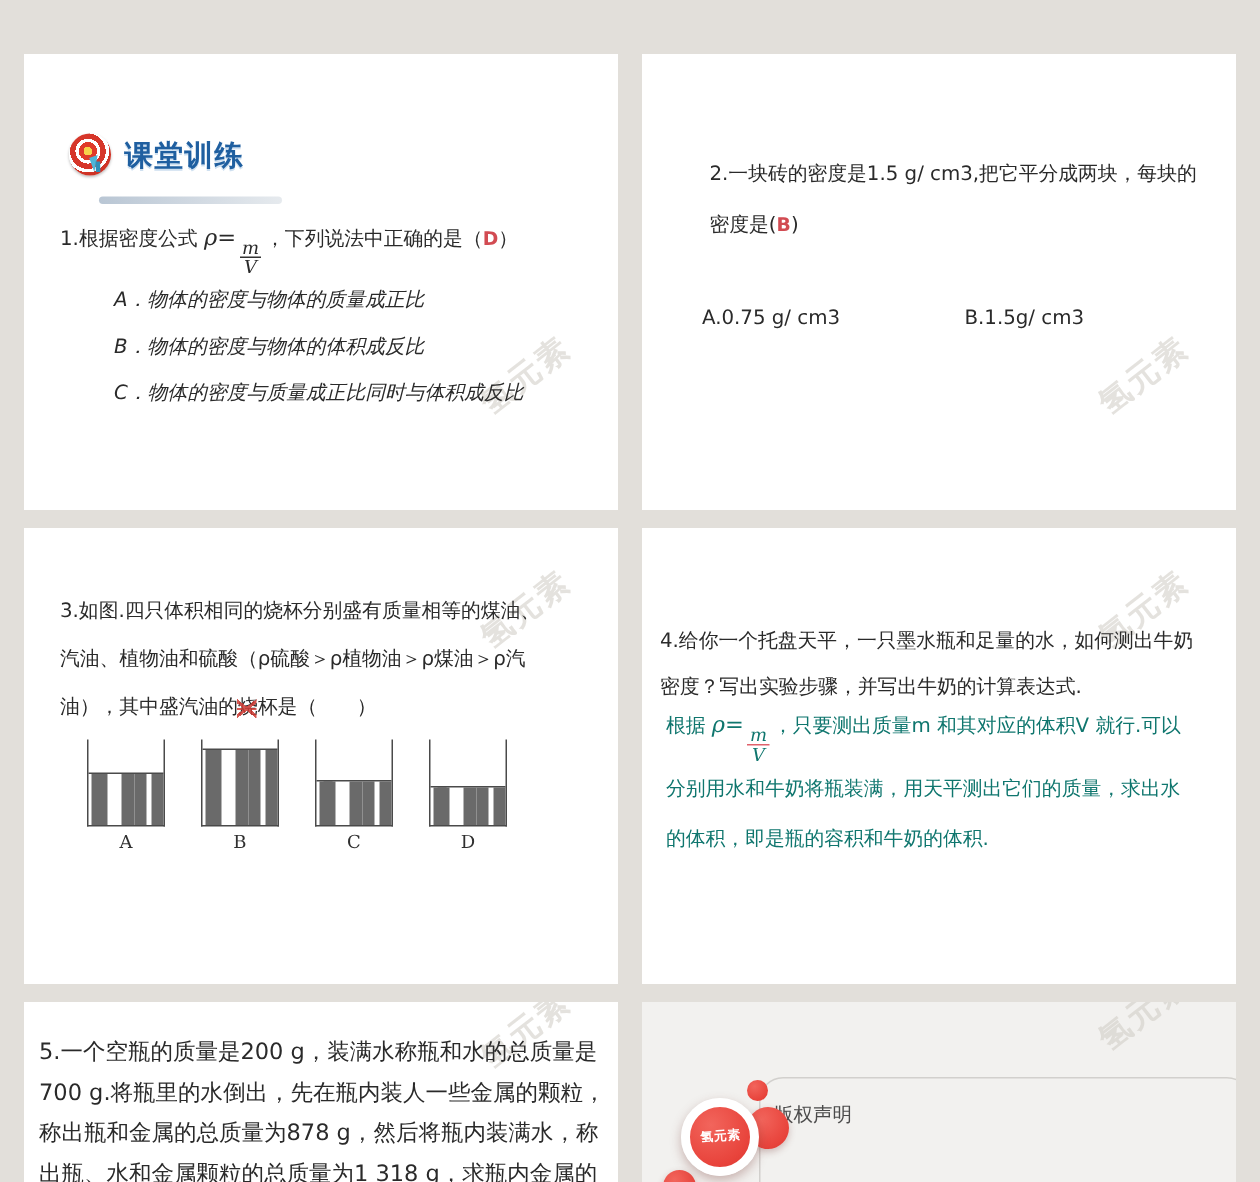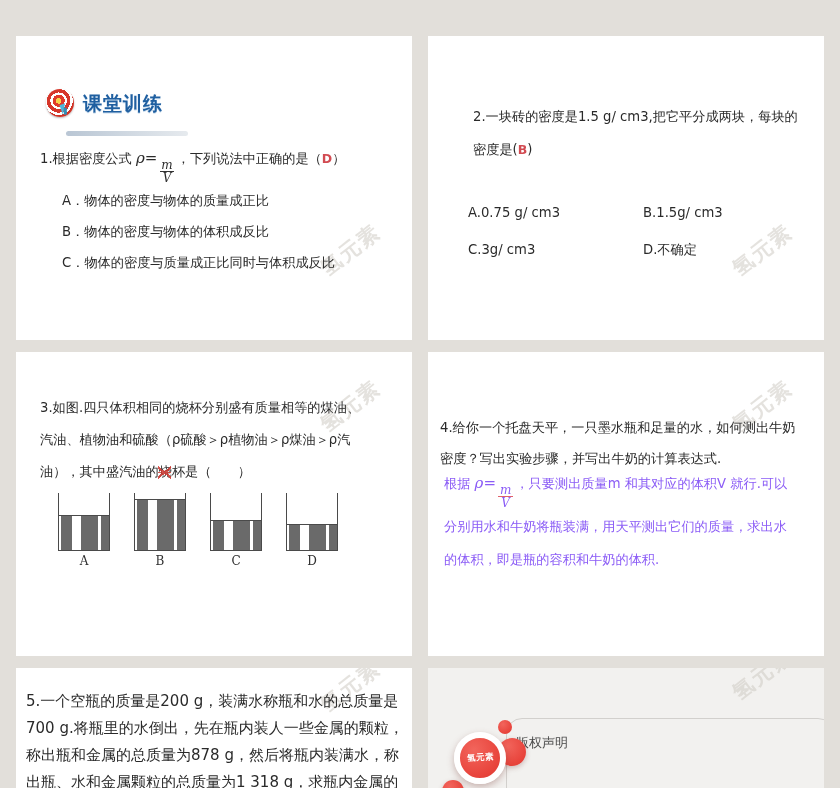--- a/index.html
+++ b/index.html
@@ -104,21 +104,21 @@
     background: linear-gradient(to right, #b9c6d4, #e6eaee);
   }
 
   .qtext {
     color: #2a2a2a;
     font-size: 13.2px;
     line-height: 31px;
     font-family: "DejaVu Sans", sans-serif;
   }
   .q1 { position: absolute; left: 24px; top: 107px; width: 372px; }
-  .opt { margin-left: 22px; }
+  .opt { margin-left: 36px; font-style: italic; }
 
   
   .frac {
     display: inline-flex;
     flex-direction: column;
     align-items: center;
     vertical-align: -0.52em;
     font-family: "DejaVu Serif", serif;
     font-style: italic;
     font-size: 12px;
@@ -207,21 +207,21 @@
     font-family: "DejaVu Serif", serif;
     font-size: 12px;
     color: #303030;
     margin-top: 3px;
   }
   .q4ans {
     position: absolute;
     left: 44px;
     top: 467px;
     width: 366px;
-    color: #8b5cf6;
+    color: #0f766e;
     font-size: 13.2px;
     line-height: 33px;
     font-family: "DejaVu Sans", sans-serif;
   }
   .q4ans .frac .den { border-top-color: #e0616b; }
 
   
   .q5 { position: absolute; left: 26px; top: 688px; width: 378px; }
   .q5 .line { line-height: 27px; font-size: 15px; }
 
@@ -324,24 +324,20 @@
         <div class="line">
           <span>密度是(</span><span class="ansred">B</span><span>)</span>
         </div>
       </div>
 
       <div class="q2opts">
         <div class="q2row">
           <div class="c1">A.0.75 g/ cm3</div>
           <div>B.1.5g/ cm3</div>
         </div>
-        <div class="q2row">
-          <div class="c1">C.3g/ cm3</div>
-          <div>D.不确定</div>
-        </div>
       </div>
     </div>
   </div>
 
   <div class="slide" style="left:16px; top:352px; width:396px; height:304px;">
     <div class="slide-inner">
       <div class="wm" style="left:300px; top:40px;">氢元素</div>
 
       <div class="q3 qtext" style="left:24px; top:40px; position:absolute;">
         <div class="line">3.如图.四只体积相同的烧杯分别盛有质量相等的煤油、</div>

